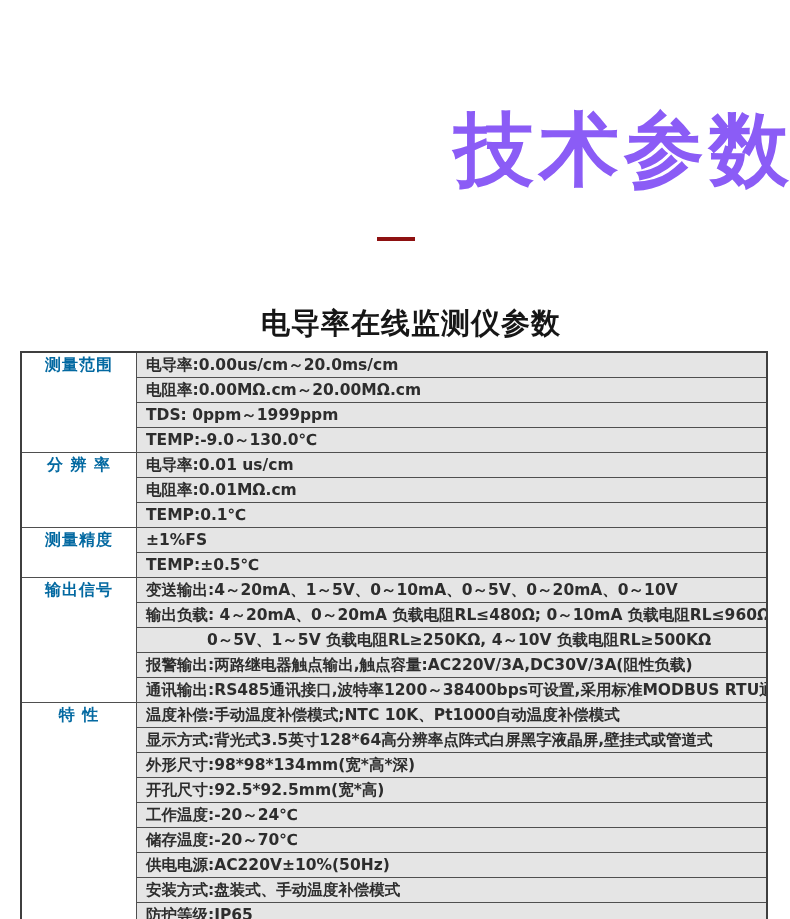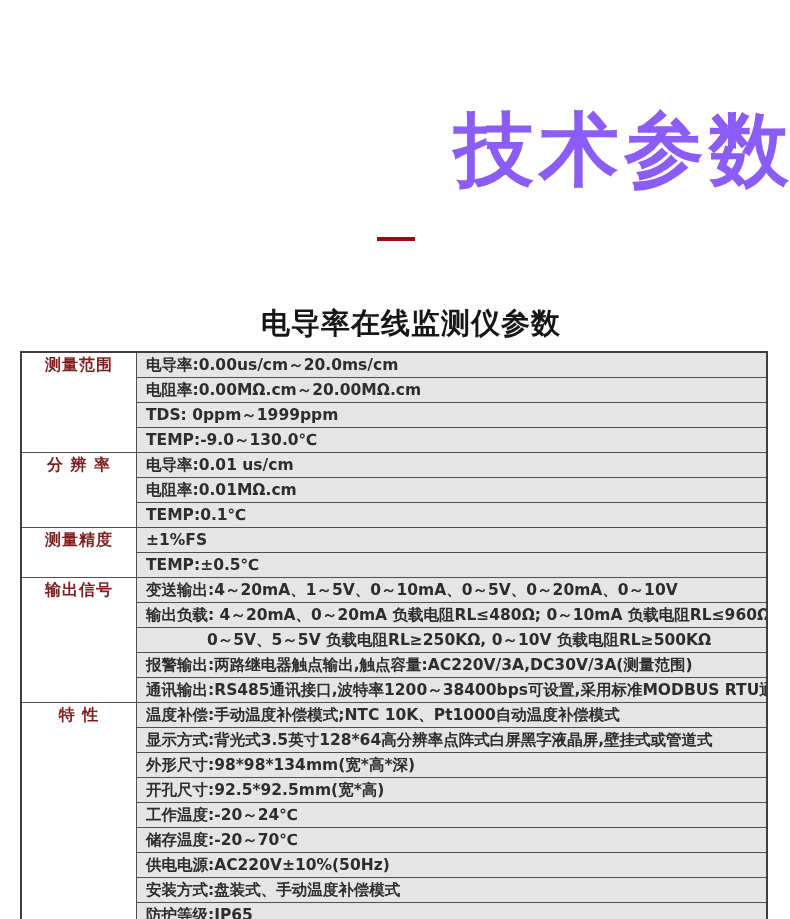--- a/index.html
+++ b/index.html
@@ -56,21 +56,21 @@
     border-collapse: collapse;
     table-layout: fixed;
     border: 2px solid #3f3f3f;
   }
   table.spec-table th {
     width: 114px;
     border-right: 1px solid #4f4f4f;
     border-top: 1px solid #4f4f4f;
     font-size: 16px;
     font-weight: bold;
-    color: #7f1d1d;
+    color: #0369a1;
     text-align: center;
     vertical-align: top;
     padding: 2px 0 0 0;
     letter-spacing: 1px;
     background: #ffffff;
   }
   table.spec-table td {
     border-top: 1px solid #4f4f4f;
     height: 24px;
     line-height: 24px;
@@ -126,24 +126,24 @@
           <td>TEMP:±0.5℃</td>
         </tr>
         <tr>
           <th rowspan="5">输出信号</th>
           <td>变送输出:4～20mA、1～5V、0～10mA、0～5V、0～20mA、0～10V</td>
         </tr>
         <tr>
           <td>输出负载: 4～20mA、0～20mA 负载电阻RL≤480Ω; 0～10mA 负载电阻RL≤960Ω;</td>
         </tr>
         <tr>
-          <td class="indent">0～5V、5～5V 负载电阻RL≥250KΩ, 0～10V 负载电阻RL≥500KΩ</td>
+          <td class="indent">0～5V、1～5V 负载电阻RL≥250KΩ, 4～10V 负载电阻RL≥500KΩ</td>
         </tr>
         <tr>
-          <td>报警输出:两路继电器触点输出,触点容量:AC220V/3A,DC30V/3A(测量范围)</td>
+          <td>报警输出:两路继电器触点输出,触点容量:AC220V/3A,DC30V/3A(阻性负载)</td>
         </tr>
         <tr>
           <td>通讯输出:RS485通讯接口,波特率1200～38400bps可设置,采用标准MODBUS RTU通讯协议</td>
         </tr>
         <tr>
           <th rowspan="9">特  性</th>
           <td>温度补偿:手动温度补偿模式;NTC 10K、Pt1000自动温度补偿模式</td>
         </tr>
         <tr>
           <td>显示方式:背光式3.5英寸128*64高分辨率点阵式白屏黑字液晶屏,壁挂式或管道式</td>

